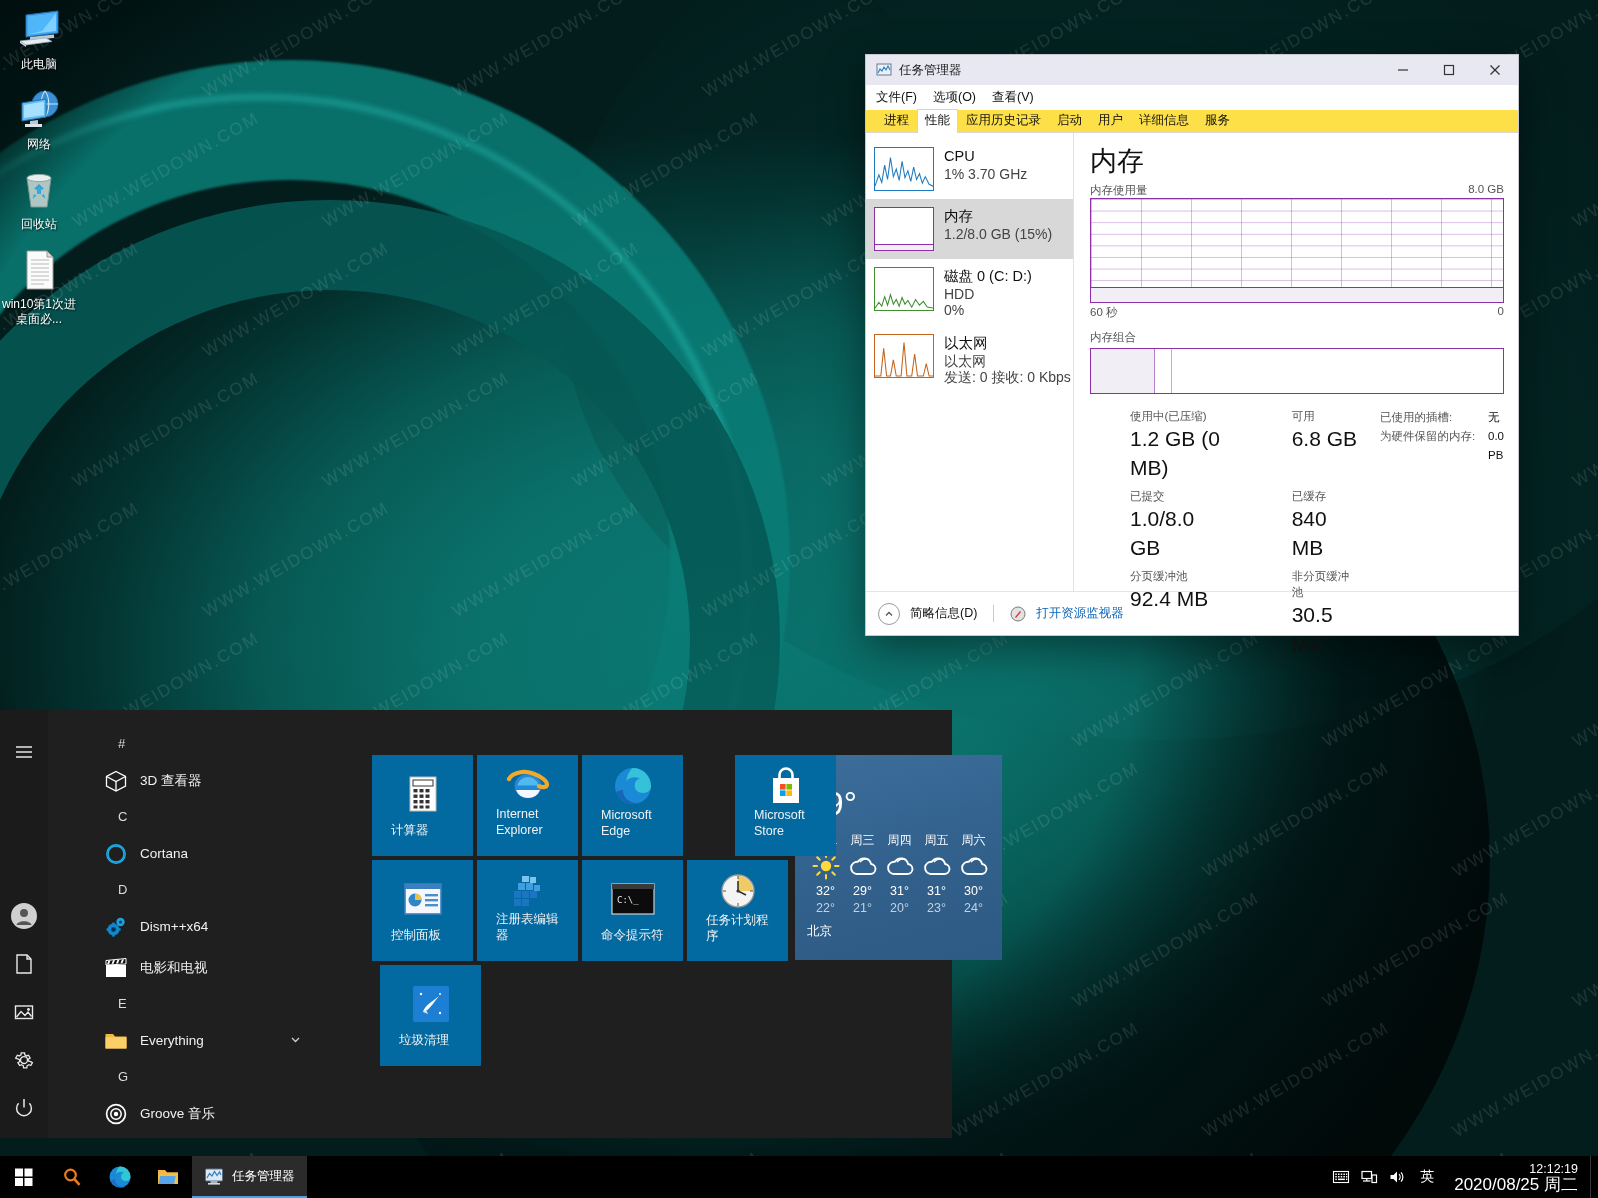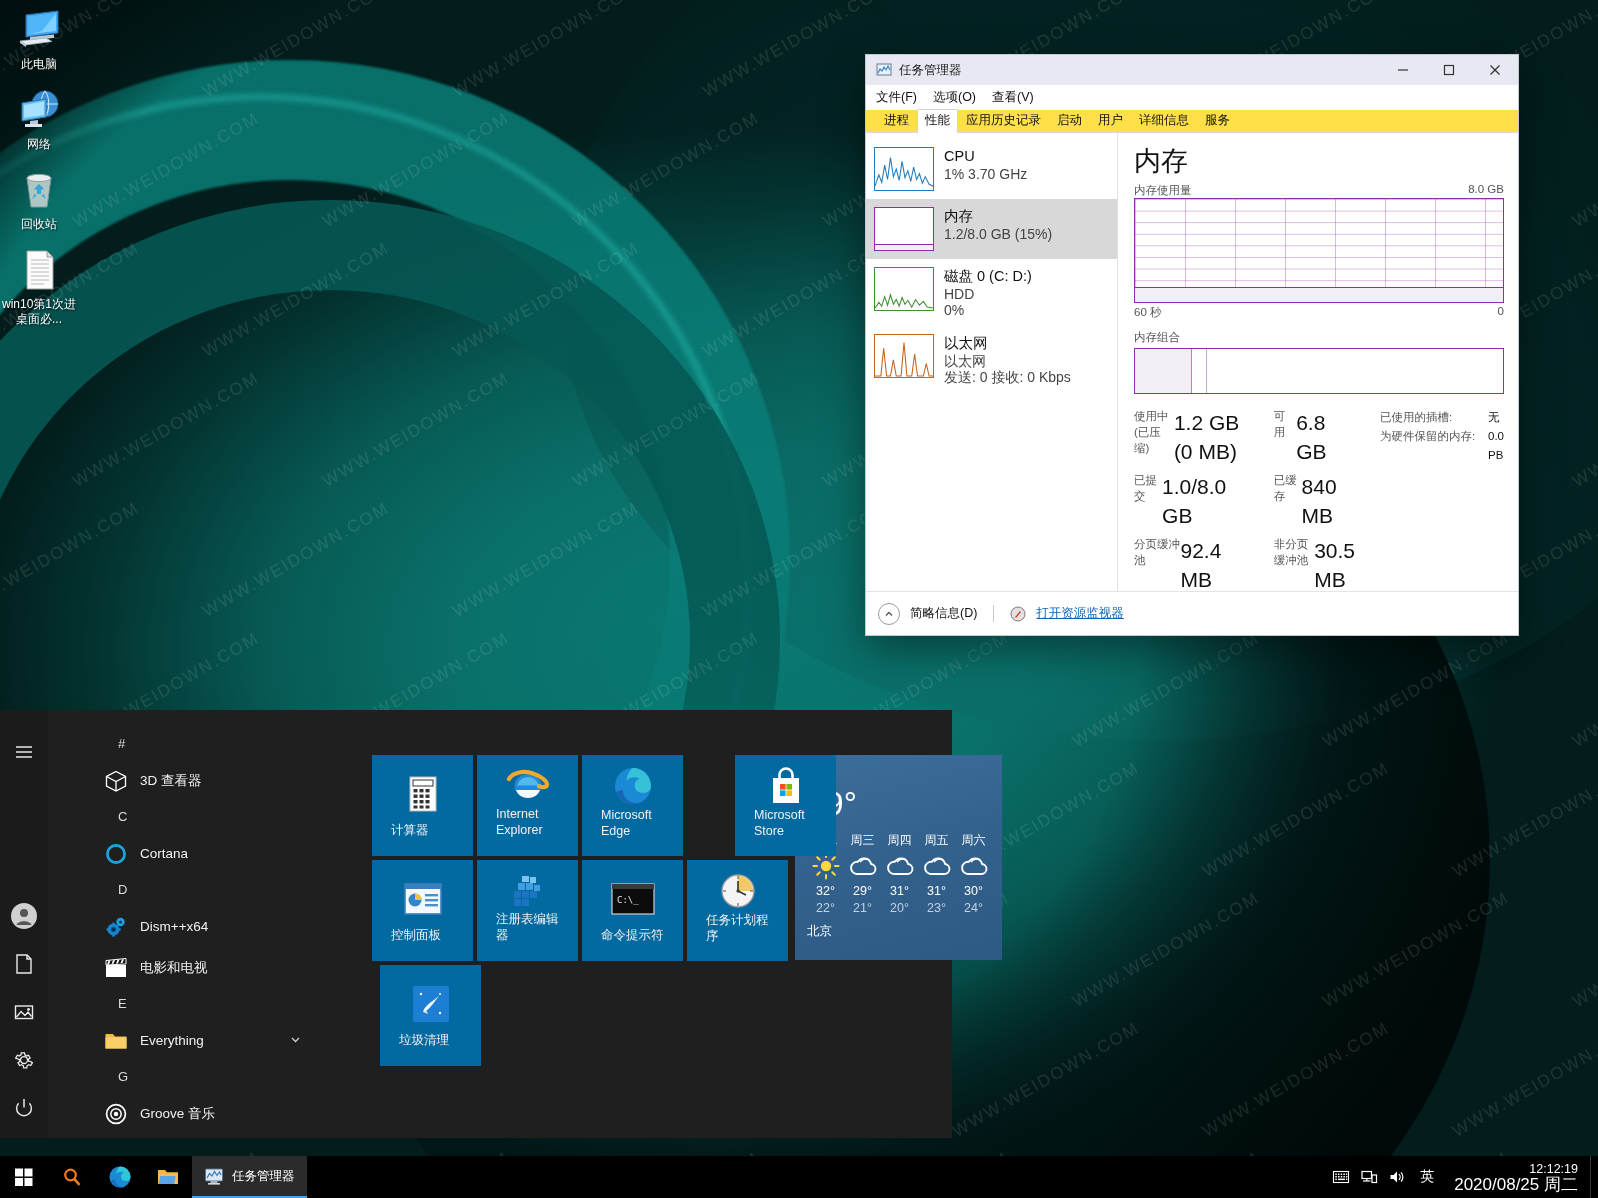--- a/index.html
+++ b/index.html
@@ -126,21 +126,21 @@
   }
   .tm-tab.active {
     border-color: #d4d4d4;
     background: #fff;
     margin-bottom: -1px;
     padding-bottom: 4px;
   }
   .tm-body { flex: 1; display: flex; min-height: 0; }
 
   .tm-list {
-    width: 252px; flex: none;
+    width: 208px; flex: none;
     border-right: 1px solid #e2e2e2;
     padding-top: 6px;
     overflow: hidden;
   }
   .tm-item {
     display: flex; align-items: flex-start;
     padding: 8px 6px 8px 8px;
     gap: 10px;
   }
   .tm-item.sel { background: #d8d8d8; }
@@ -168,41 +168,41 @@
   .tm-sublabel { font-size: 11.5px; color: #555; margin-top: 10px; }
   .tm-comp {
     height: 46px; border: 1px solid #8c2fa8; margin-top: 3px;
     display: flex; background: #fff; overflow: hidden;
   }
   .tm-comp .seg-used { width: 15.5%; background: #f2eef5; border-right: 1.5px solid #b77ec9; }
   .tm-comp .seg-mod { width: 4.2%; background: #fff; border-right: 1px solid #cfa8dc; }
   .tm-comp .seg-free { flex: 1; background: #fff; }
 
   .tm-stats { margin-top: 14px; display: flex; }
-  .tm-statcol { display: flex; flex-direction: row; }
+  .tm-statcol { display: flex; flex-direction: column; margin-left: 40px; }
   .tm-sl { font-size: 11.5px; color: #555; line-height: 16px; }
   .tm-sv { font-size: 21px; color: #111; line-height: 29px; font-weight: 400; }
   .tm-statgrid { display: grid; grid-template-columns: auto auto; column-gap: 30px; row-gap: 6px; }
   .tm-right { margin-left: auto; padding-left: 20px; }
   .tm-kv { display: flex; font-size: 11.5px; color: #555; line-height: 19px; }
   .tm-kv .k { min-width: 108px; }
   .tm-kv .v { color: #111; }
 
   .tm-status {
     height: 44px; border-top: 1px solid #e4e4e4; flex: none;
     display: flex; align-items: center; padding-left: 12px; gap: 10px;
   }
   .tm-chevbtn {
     width: 22px; height: 22px; border-radius: 50%;
     border: 1px solid #9a9a9a; display: flex; align-items: center; justify-content: center;
     color: #555; font-size: 11px;
   }
   .tm-status-label { font-size: 12.5px; color: #111; }
   .tm-vsep { width: 1px; height: 17px; background: #cacaca; margin: 0 6px; }
-  .tm-reslink { font-size: 12.5px; color: #0b63b8; text-decoration: underline; }
+  .tm-reslink { font-size: 12.5px; color: #0b63b8; }
 
   
   .start {
     position: absolute; left: 0; top: 710px; width: 952px; height: 428px;
     background: #1f1f1f;
     display: flex;
   }
   .start-rail {
     width: 48px; flex: none; background: #1b1b1b;
     display: flex; flex-direction: column; align-items: center;

